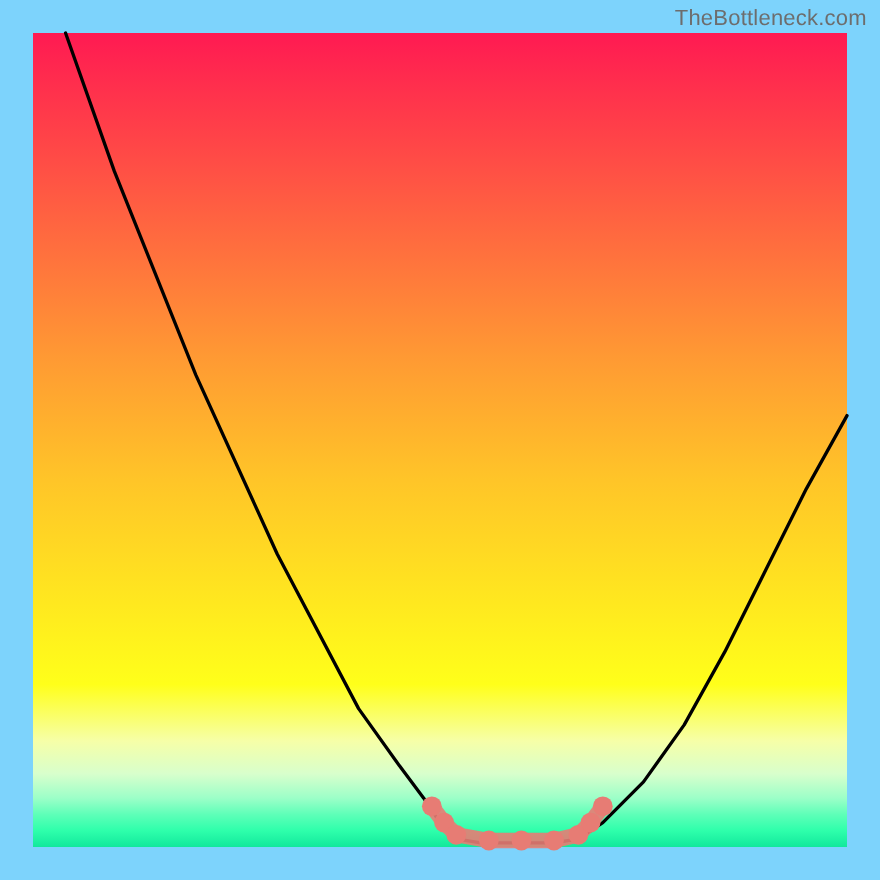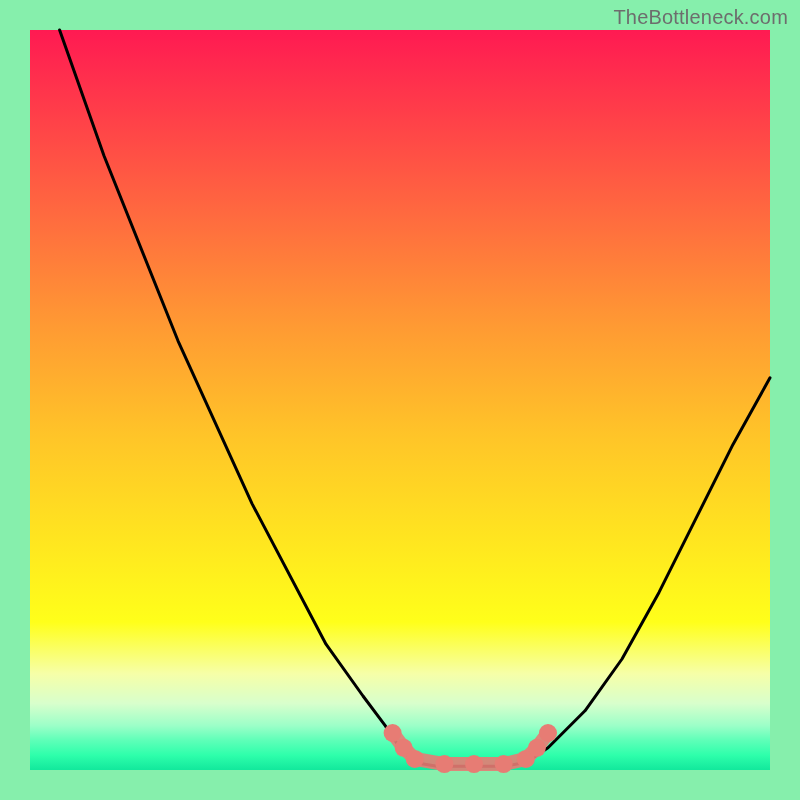--- a/index.html
+++ b/index.html
@@ -10,21 +10,21 @@
     background: #000;
     overflow: hidden;
     font-family: Arial, Helvetica, sans-serif;
   }
   .frame {
     position: absolute;
     top: 0;
     left: 0;
     width: 800px;
     height: 800px;
-    background: #86efac;
+    background: #7dd3fc;
   }
   .plot-area {
     position: absolute;
     top: 30px;
     left: 30px;
     width: 740px;
     height: 740px;
     background: linear-gradient(to bottom,
       #ff1a52 0%,
       #ff3a4a 10%,

